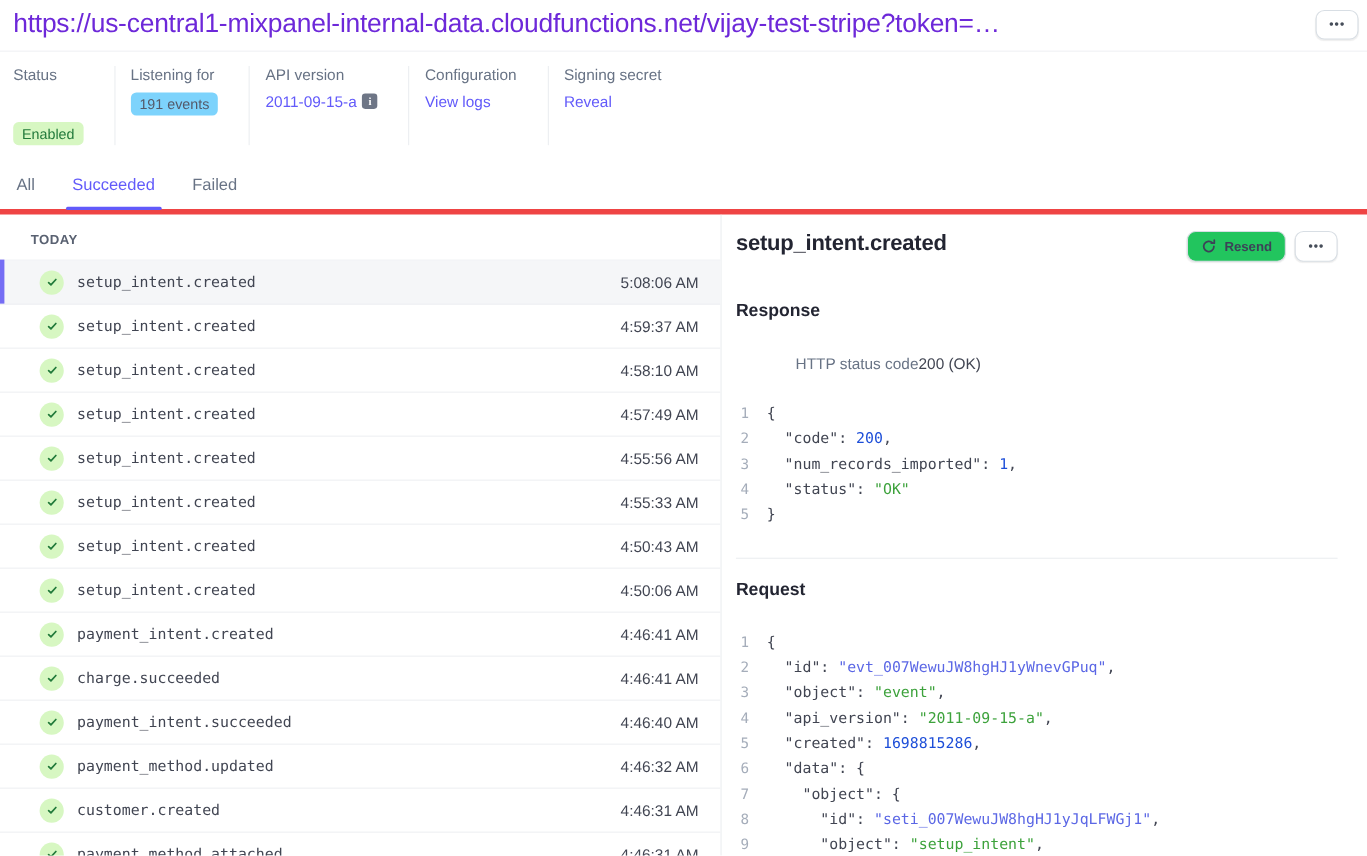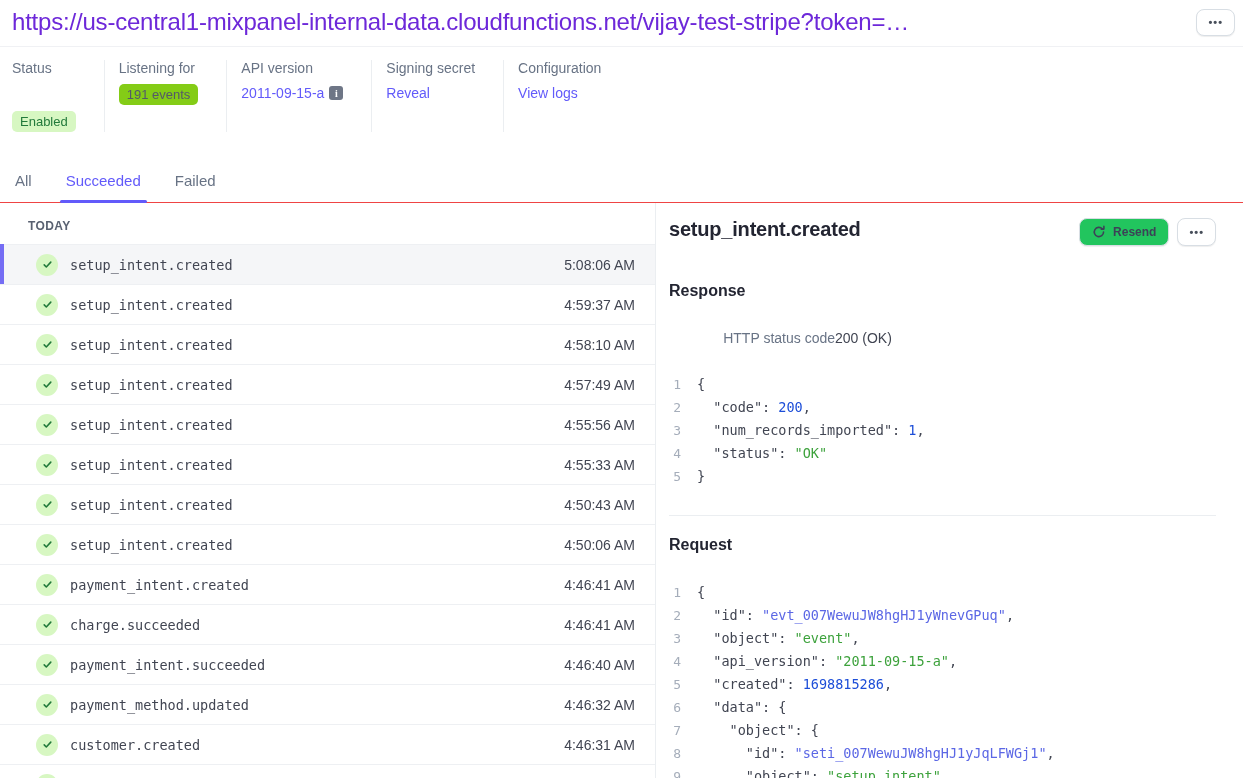--- a/index.html
+++ b/index.html
@@ -17,29 +17,29 @@
     padding:7px 11px; font-size:11px; letter-spacing:1px; line-height:1; cursor:pointer; }
 
   
   .meta-row { display:flex; padding:13px 12px 20px 12px; flex-shrink:0; }
   .meta-item { padding:0 28px 0 14px; border-left:1px solid #ebeef1; }
   .meta-item:first-child { border-left:none; padding-left:0; }
   .meta-label { font-size:14px; color:#687385; margin-bottom:8px; }
   .badge { display:inline-block; font-size:13px; font-weight:500; line-height:1;
     padding:4px 8px; border-radius:5px; }
   .badge.green { background:#d7f7c2; color:#227a3b;margin-top:27px; }
-  .badge.gray  { background:#84cc16; color:#545969; }
+  .badge.gray  { background:#7dd3fc; color:#545969; }
   .meta-link { font-size:14px; font-weight:500; color:#625afa; cursor:pointer;
     display:inline-flex; align-items:center; gap:5px; }
   .info-icon { display:inline-flex; align-items:center; justify-content:center;
     width:14px; height:14px; border-radius:3px; background:#6e7686; color:#fff;
     font-size:10px; font-weight:700; font-family:"Liberation Serif", serif; }
 
   
-  .tab-bar { display:flex; gap:28px; padding:0 12px; border-bottom:1px solid #ef4444; flex-shrink:0;margin-top:12px; }
+  .tab-bar { display:flex; gap:28px; padding:0 12px; border-bottom:5px solid #ef4444; flex-shrink:0; }
   .tab { position:relative; font-size:15px; color:#687385; padding:8px 3px 13px 3px; cursor:pointer; }
   .tab.active { color:#625afa; font-weight:500; }
   .tab.active::after { content:""; position:absolute; left:-3px; right:-3px; bottom:-1px;
     height:3px; background:#625afa; border-radius:2px; }
 
   
   .content { flex:1; display:flex; overflow:hidden; }
 
   
   .event-list { width:656px; flex-shrink:0; border-right:1px solid #ebeef1; overflow:hidden; }
@@ -93,25 +93,25 @@
     </button>
   </div>
 
   <div class="meta-row">
       <div class="meta-item"><div class="meta-label">Status</div><span class="badge green">Enabled</span></div>
       <div class="meta-item"><div class="meta-label">Listening for</div><span class="badge gray">191 events</span></div>
       <div class="meta-item"><div class="meta-label">API version</div><span class="meta-link">
           <span>2011-09-15-a</span>
           <span class="info-icon">i</span>
         </span></div>
+      <div class="meta-item"><div class="meta-label">Configuration</div><span class="meta-link">
+          <span>View logs</span>
+        </span></div>
       <div class="meta-item"><div class="meta-label">Signing secret</div><span class="meta-link">
           <span>Reveal</span>
-        </span></div>
-      <div class="meta-item"><div class="meta-label">Configuration</div><span class="meta-link">
-          <span>View logs</span>
         </span></div>
     </div>
 
   <div class="tab-bar">
       <div class="tab">All</div>
       <div class="tab active">Succeeded</div>
       <div class="tab">Failed</div>
     </div>
 
   <div class="content">

